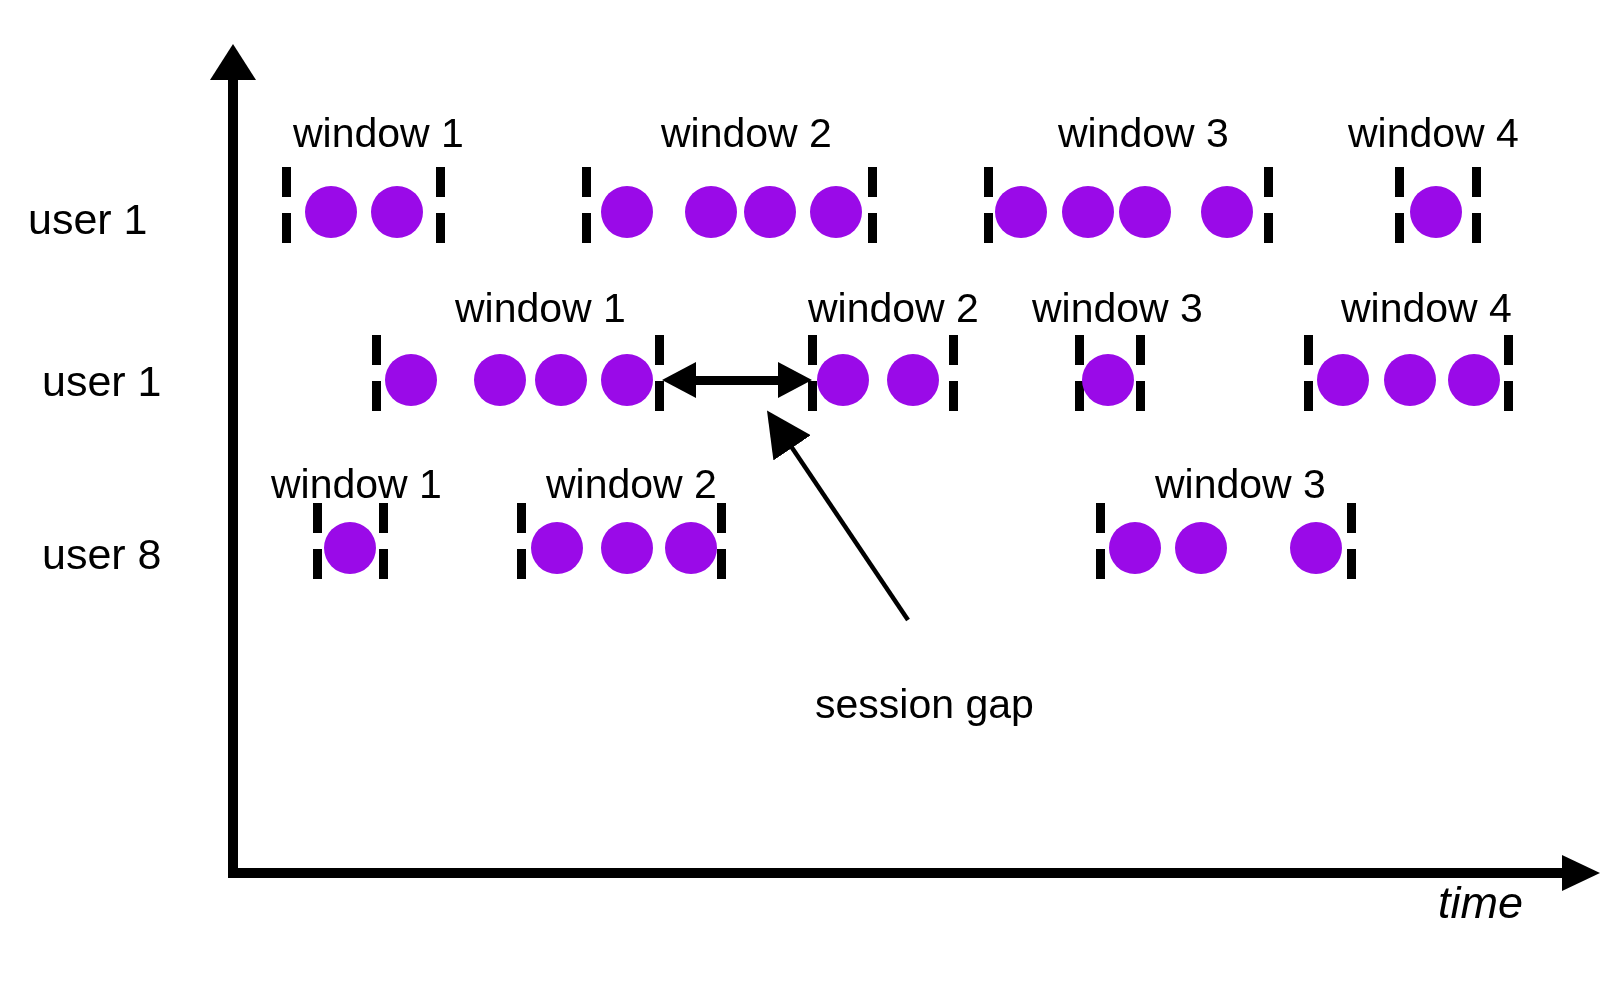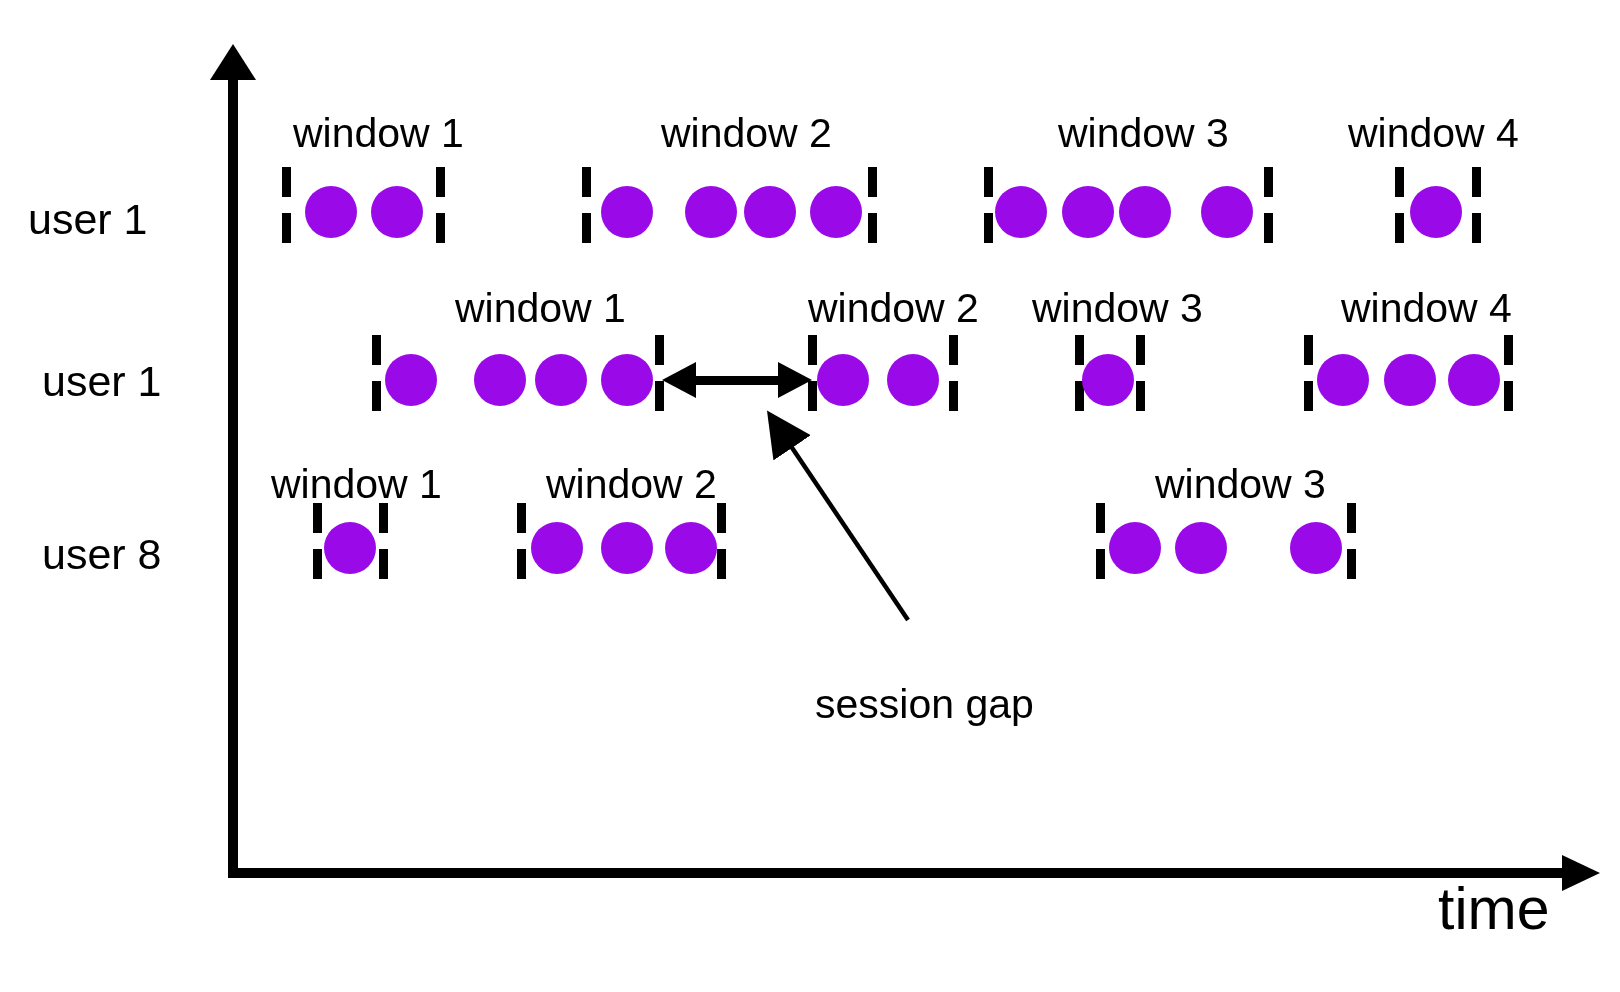--- a/index.html
+++ b/index.html
@@ -65,21 +65,22 @@
   .user-label {
     font-size: 43px;
   }
   .window-label {
     font-size: 41px;
   }
   .annot-label {
     font-size: 41px;
   }
   .axis-label {
-    font-size: 59px;
+    font-size: 45px;
+    font-style: italic;
   }
   
   .bracket {
     position: absolute;
     width: 9px;
     background-image: linear-gradient(
       to bottom,
       #000 0px, #000 30px,
       transparent 30px, transparent 46px,
       #000 46px, #000 76px,

